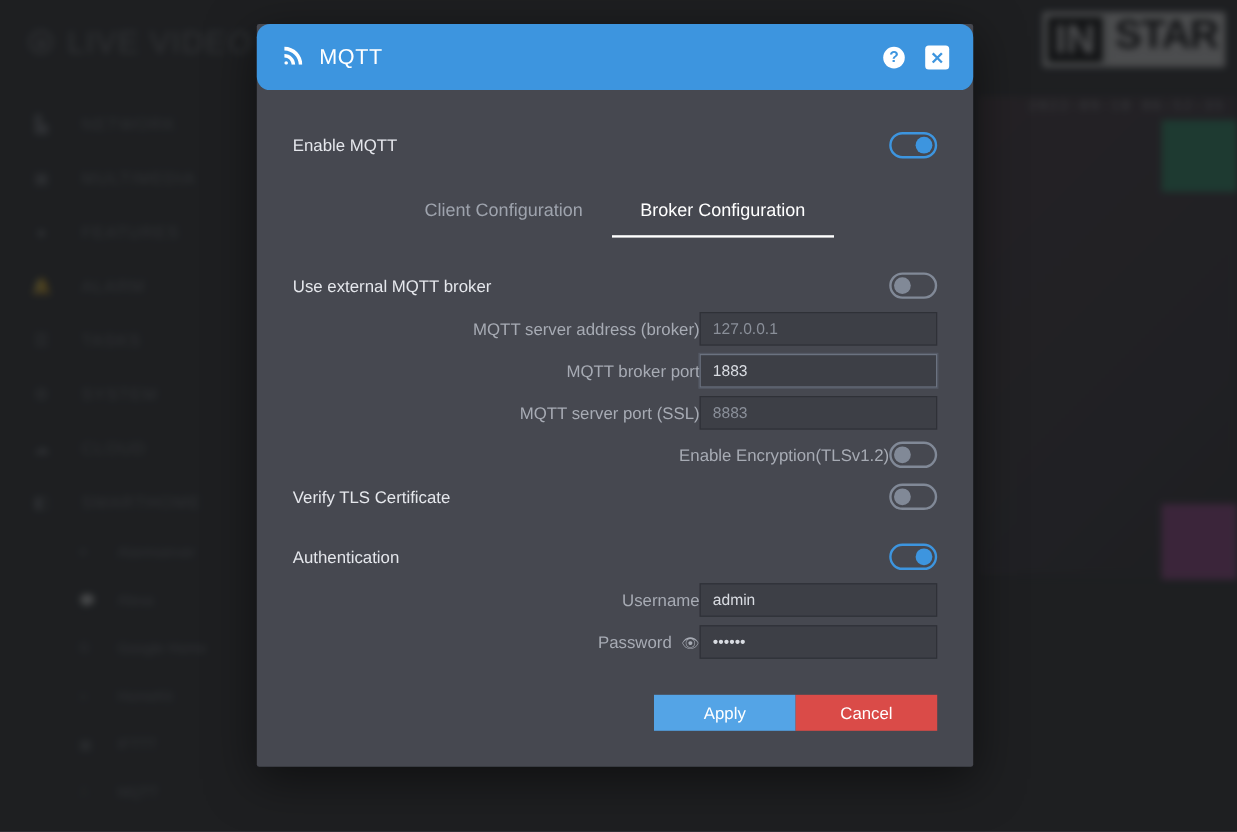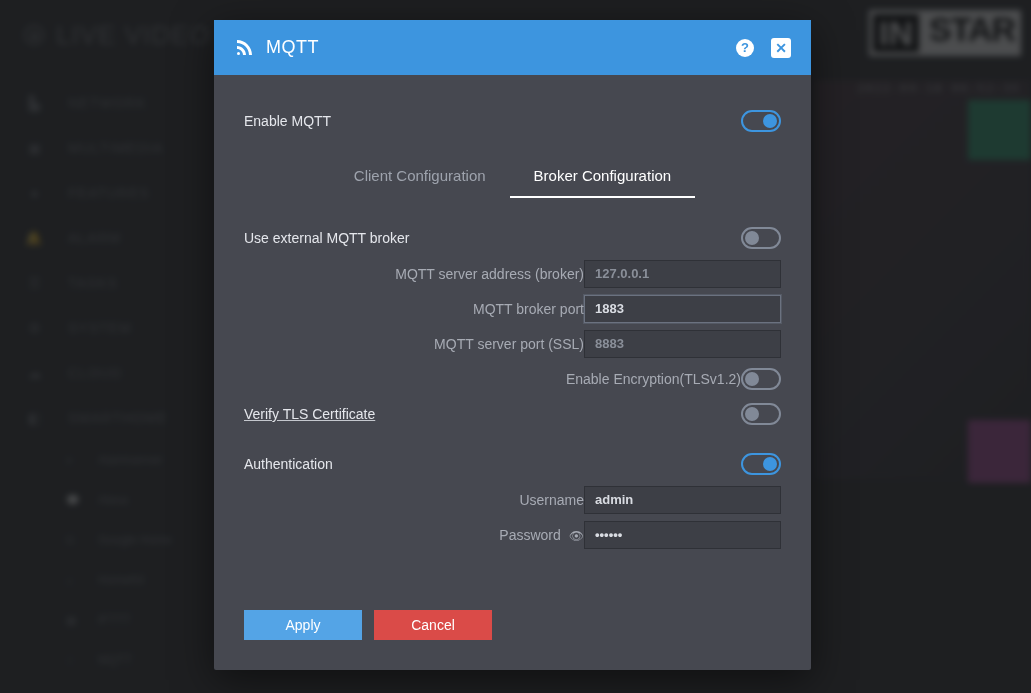--- a/index.html
+++ b/index.html
@@ -24,21 +24,21 @@
   .bg .vid { position:absolute; top:80px; right:0; width:216px; height:400px; background:linear-gradient(135deg,#4b3a43,#3b3640 60%,#2d2e31);}
   .logo-box { display:flex; font-family: Arial, sans-serif; font-weight:900;}
   .logo-in { background:#000; color:#fff; padding:2px 6px; font-size:34px; line-height:1; border:4px solid #fff;}
   .logo-star { background:#fff; color:#000; padding:2px 6px; font-size:34px; line-height:1; letter-spacing:-1px;}
 
   
   .dim { position:absolute; inset:0; background:rgba(20,21,23,0.60);}
 
   
   .modal { position:absolute; left:214px; top:20px; width:597px; background:#464850; border-radius:2px; box-shadow:0 10px 40px rgba(0,0,0,0.5);}
-  .modal-header { height:55px; background:#3d95df; display:flex; align-items:center; padding:0 20px; color:#fff;}
+  .modal-header { height:55px; background:#3d95df; display:flex; align-items:center; padding:0 20px; color:#fff;border-radius:11px;}
   .modal-header .rss-icon { margin-right:14px; }
   .modal-header .title { font-size:18px; font-weight:400; flex:1; letter-spacing:0.5px;}
   .modal-header .hicon { width:20px; height:20px; margin-left:16px; display:flex; align-items:center; justify-content:center; cursor:pointer;}
   .help-icon { width:18px; height:18px; border-radius:50%; background:#fff; color:#3d95df; font-size:13px; font-weight:700; display:flex; align-items:center; justify-content:center;}
   .close-icon { width:20px; height:20px; border-radius:3px; background:#fff; color:#3d95df; font-size:14px; font-weight:700; display:flex; align-items:center; justify-content:center;}
 
   .modal-body { padding: 28px 30px 30px 30px; color:#c4c7cd; font-size:14px;border-radius:12px;}
 
   .row { display:flex; align-items:center; min-height:36px;}
   .row .label { flex:1; font-weight:400;}
@@ -49,32 +49,32 @@
   .toggle .knob { position:absolute; width:14px; height:14px; border-radius:50%; top:2px; left:2px; background:#818997; transition:none;}
   .toggle.on { border-color:#3d95df; }
   .toggle.on .knob { left:auto; right:2px; background:#3d95df;}
 
   
   .tabs { display:flex; justify-content:center; margin:18px 0 22px 0; }
   .tab { padding:10px 24px 12px 24px; color:#9ea3ad; font-size:15px; cursor:pointer; border-bottom:2px solid transparent;}
   .tab.active { color:#fff; border-bottom:2px solid #fff;}
 
   
-  .tinput { width:100%; height:28px; background:#3d3f46; border:1px solid #2f3137; color:#d9dce2; font-size:13px; padding:0 10px; outline:none;font-weight:bold;}
+  .tinput { width:100%; height:28px; background:#3d3f46; border:1px solid #2f3137; color:#d9dce2; font-size:13px; padding:0 10px; outline:none;}
   .tinput::placeholder { color:#7c818c; }
   .tinput:disabled { color:#8a8f99; }
   .tinput.active { border:1px solid #6b7280; box-shadow:0 0 0 1px rgba(120,130,150,0.3);}
 
   .spacer { height:14px; }
   .form-row { display:flex; align-items:center; height:35px;}
   .form-row .flabel { flex:1; color:#a7abb4; font-size:14px;text-align:right;}
   .eye { margin-left:8px; font-size:12px; color:#a7abb4;}
 
   
-  .btn-row { display:flex; gap:12px; margin-top:58px;}
+  .btn-row { display:flex; justify-content:flex-end; margin-top:27px;}
   .btn { width:118px; height:30px; border:none; color:#fff; font-size:14px; cursor:pointer;}
   .btn.apply { background:#54a4e6; }
   .btn.cancel { background:#da4b48; }
 
   
   .rss-svg path { fill:#fff; }
 </style>
 </head>
 <body>
 
@@ -208,21 +208,21 @@
 
     <div class="form-row">
       <span class="flabel">Enable Encryption(TLSv1.2)</span>
       <div class="control" style="display:flex;justify-content:flex-end;">
           <span class="toggle">
             <span class="knob"></span>
           </span>
         </div>
     </div>
 
-    <div class="row sec" style="height:35px;text-decoration:underline;">
+    <div class="row sec" style="height:35px;">
       <span class="label">Verify TLS Certificate</span>
       <span class="toggle">
           <span class="knob"></span>
         </span>
     </div>
 
     <div class="spacer"></div>
 
     <div class="row sec">
       <span class="label">Authentication</span>

